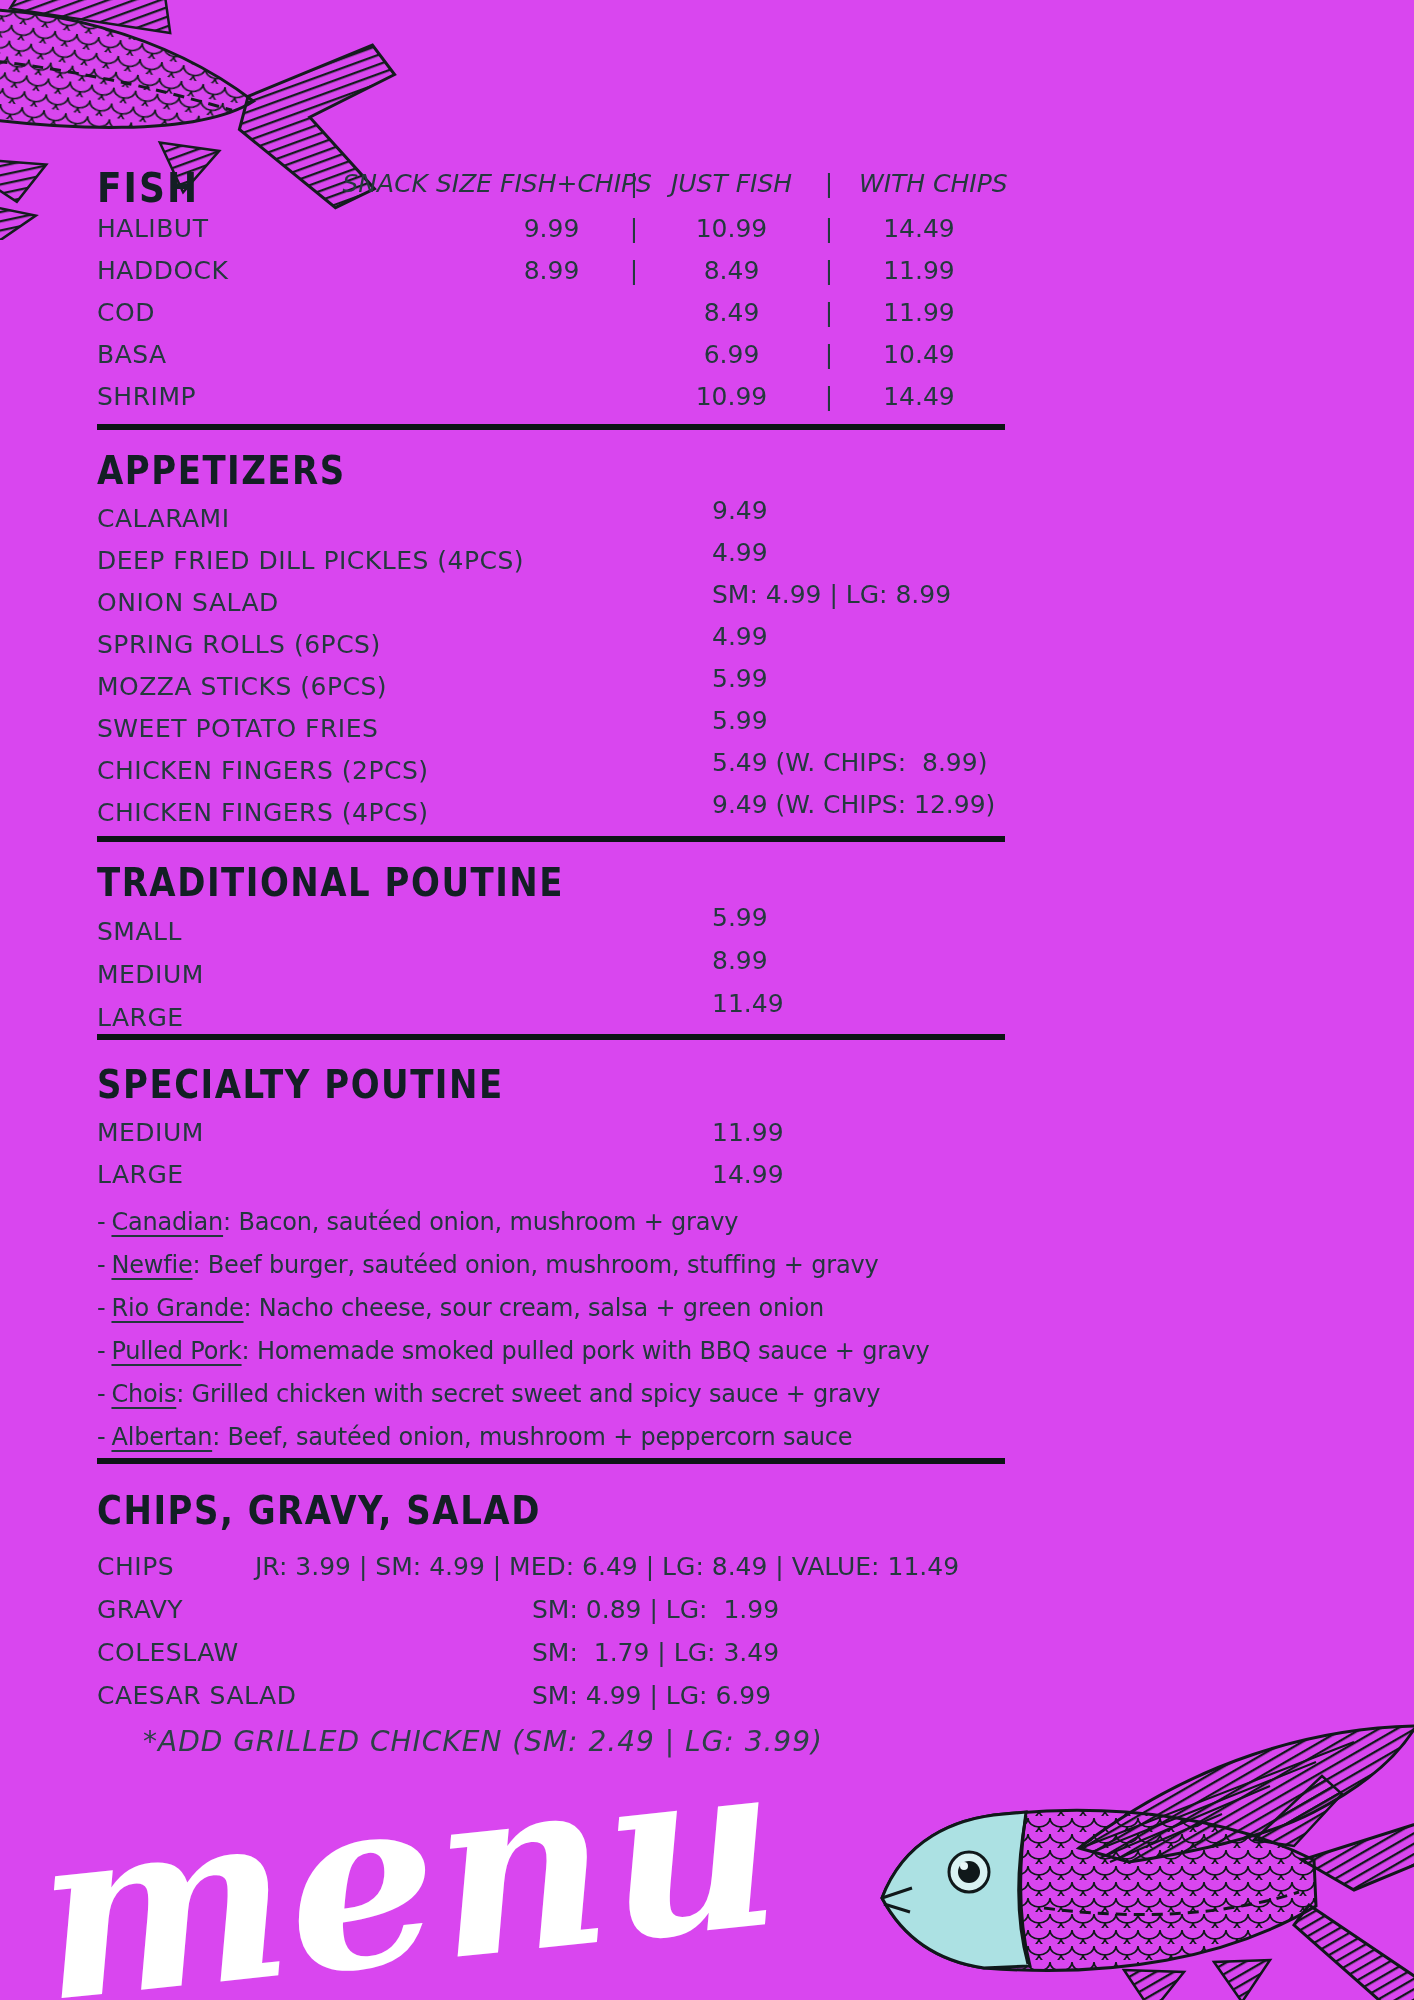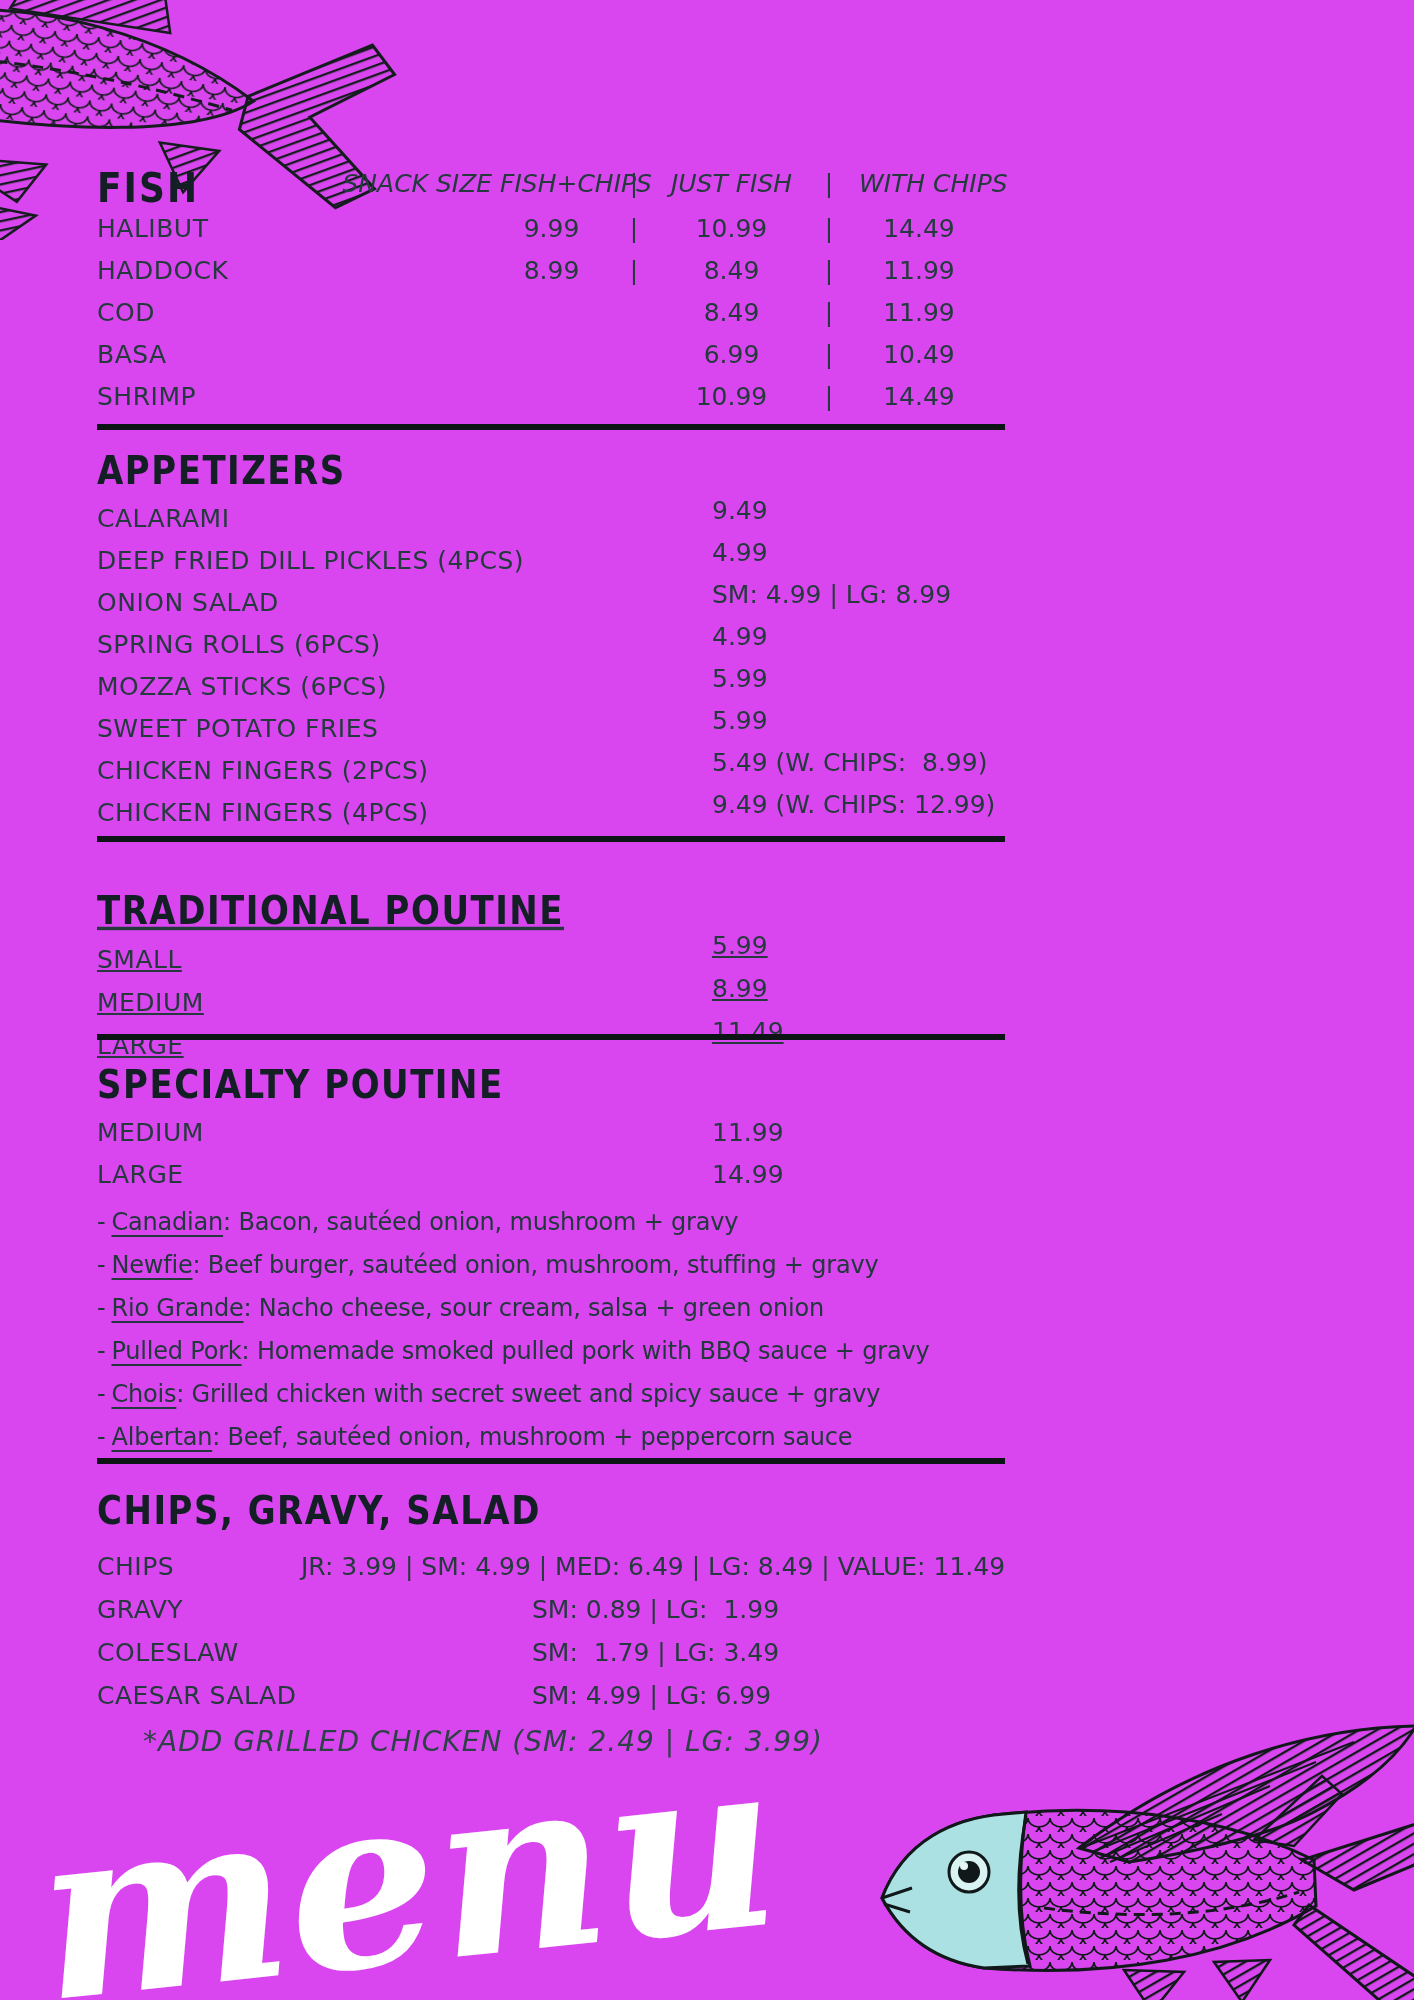--- a/index.html
+++ b/index.html
@@ -36,21 +36,21 @@
   .rows{margin-top:6px;}
 
   
   .variety{font-size:24px;height:43px;line-height:43px;letter-spacing:-.2px;color:#22383c;}
   .variety .vname{text-decoration:underline;text-underline-offset:5px;text-decoration-thickness:2px;}
   .variety .dash{margin-right:6px;}
   .varieties{margin-top:5px;}
 
   
   .siderow{display:grid;grid-template-columns:435px 1fr;font-size:25px;height:43px;line-height:43px;}
-  .siderow.wide{grid-template-columns:158px 1fr;gap:46px;}
+  .siderow.wide{grid-template-columns:158px 1fr;}
   .note{margin-left:46px;margin-top:8px;font-size:28px;font-style:italic;
     letter-spacing:1px;color:#2c4246;white-space:pre;}
 
   
   .menu-script{
     position:absolute;left:40px;top:1800px;color:#ffffff;
     font-family:"DejaVu Serif","Liberation Serif",serif;
     font-style:italic;font-weight:900;font-size:235px;letter-spacing:0px;
     transform:rotate(-6deg);transform-origin:left center;line-height:1;
   }
@@ -173,21 +173,21 @@
       </div>
       <div class="arow">
         <div class="nm">CHICKEN FINGERS (4PCS)</div>
         <div class="price">9.49 (W. CHIPS: 12.99)</div>
       </div>
     </div>
   </div>
 
   <div class="divider" style="top:836px;"></div>
 
-  <div class="sec" style="top:888px;text-decoration:underline;">
+  <div class="sec" style="top:860px;">
     <div class="sec-title">TRADITIONAL POUTINE</div>
     <div class="rows">
       <div class="trow">
         <div class="nm">SMALL</div>
         <div class="price">5.99</div>
       </div>
       <div class="trow">
         <div class="nm">MEDIUM</div>
         <div class="price">8.99</div>
       </div>

